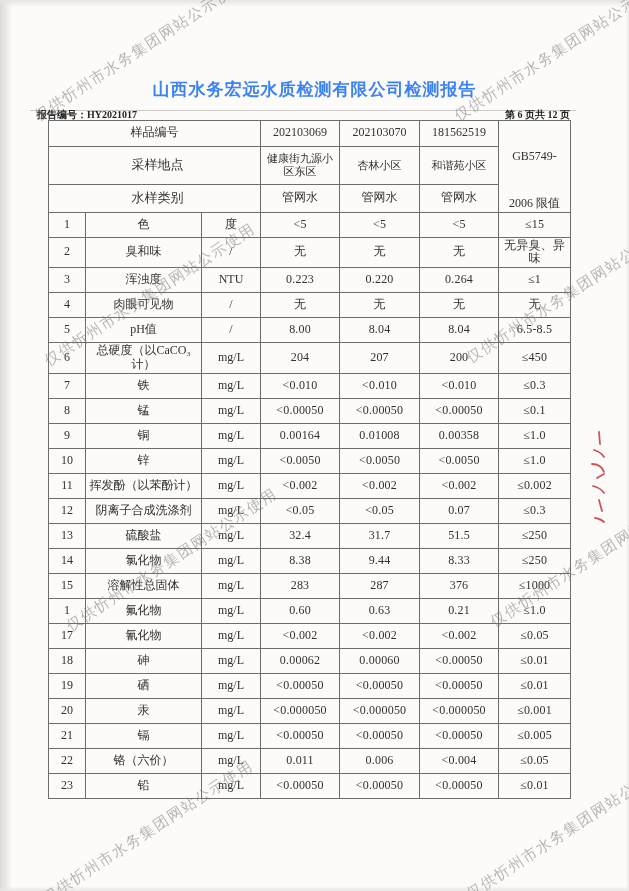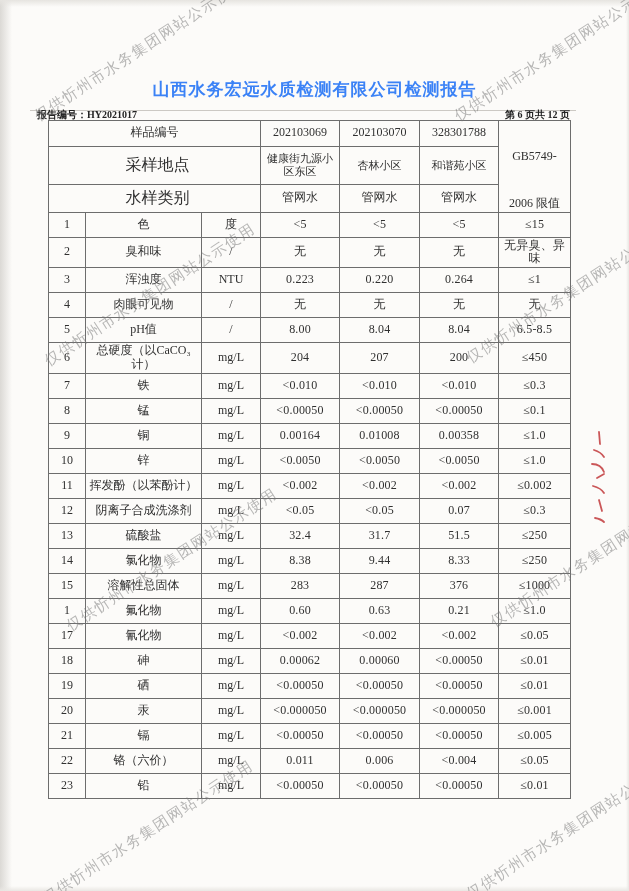--- a/index.html
+++ b/index.html
@@ -41,21 +41,21 @@
   }
   table.report td {
     border:1px solid #6d6d6d;
     text-align:center; vertical-align:middle;
     font-size:12px; color:#303030; line-height:1.15;
     padding:1px 2px; overflow:hidden;
   }
   tr.h1 td { height:22px; }
   tr.h2 td { height:33px; font-size:11px; }
   tr.h3 td { height:24px; }
-  tr.h2 td.hlabel, tr.h3 td.hlabel { font-size:16px;padding-left:8px; }
+  tr.h2 td.hlabel, tr.h3 td.hlabel { font-size:13px;padding-left:8px; }
   tbody tr td { height:25px; }
   td.c-name { text-align:left; padding-left:7px; font-size:11.5px; }
   td.c-val  { font-size:11.8px; letter-spacing:0.2px; }
   td.limit-head { font-size:12px; }
   td.limit-head .ln { display:block;margin-top:28px; }
   td.limit-head .ln + .ln { margin-top:33px; }
 
   .wm-layer { position:absolute; left:0; top:0; width:100%; height:100%;
               pointer-events:none; z-index:5; }
   .wm {
@@ -100,21 +100,21 @@
       <col style="width:79px">
         <col style="width:80px">
         <col style="width:79px">
         <col style="width:72px">
     </colgroup>
     <thead>
       <tr class="h1">
         <td colspan="3" class="hlabel">样品编号</td>
         <td>202103069</td>
         <td>202103070</td>
-        <td>328301788</td>
+        <td>181562519</td>
         <td rowspan="3" class="limit-head">
           <span class="ln">GB5749-</span>
           <span class="ln">2006 限值</span>
         </td>
       </tr>
       <tr class="h2">
         <td colspan="3" class="hlabel">采样地点</td>
         <td>健康街九源小区东区</td>
         <td>杏林小区</td>
         <td>和谐苑小区</td>

